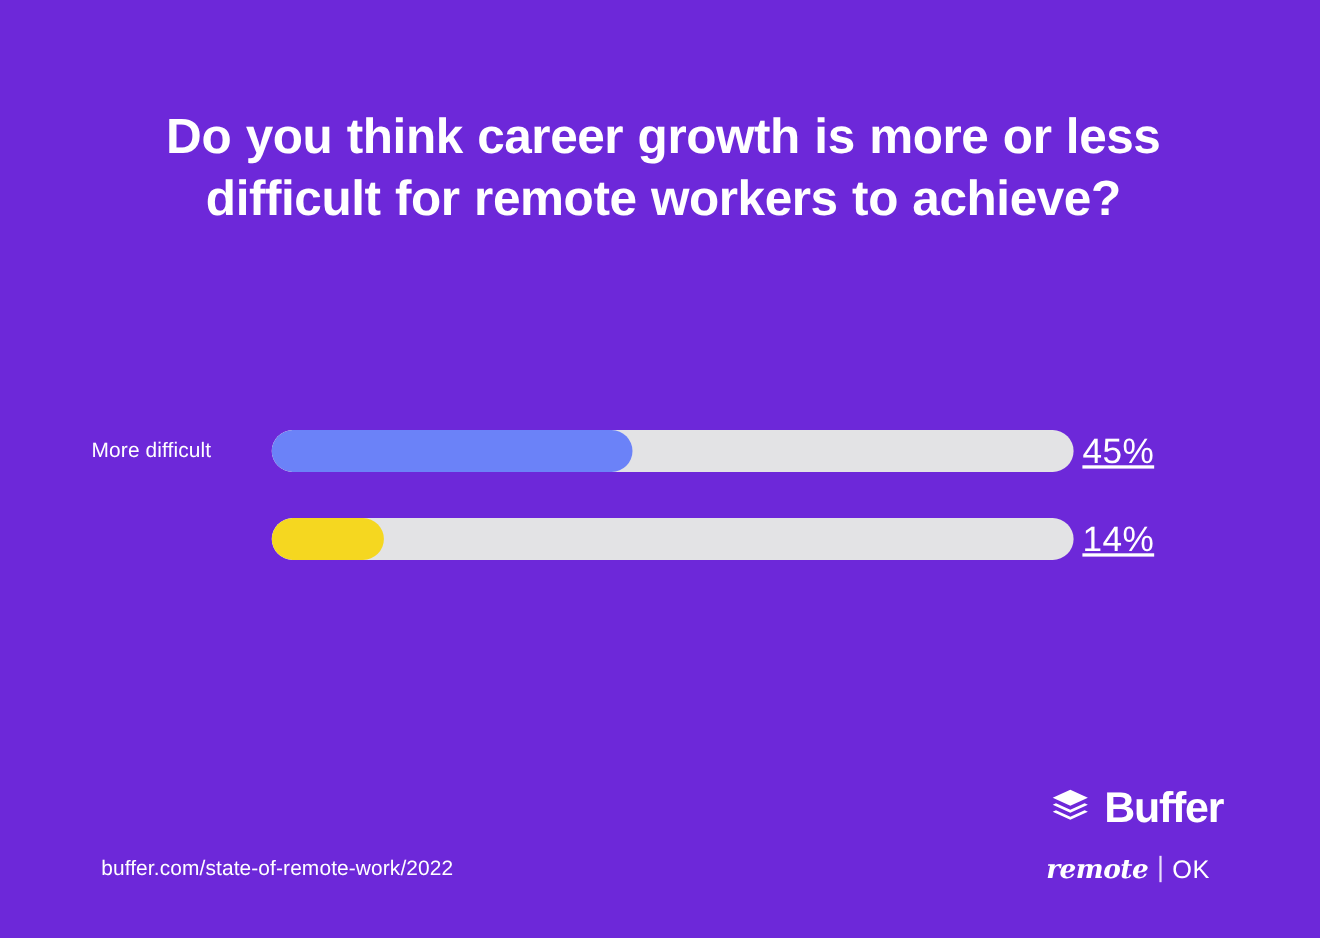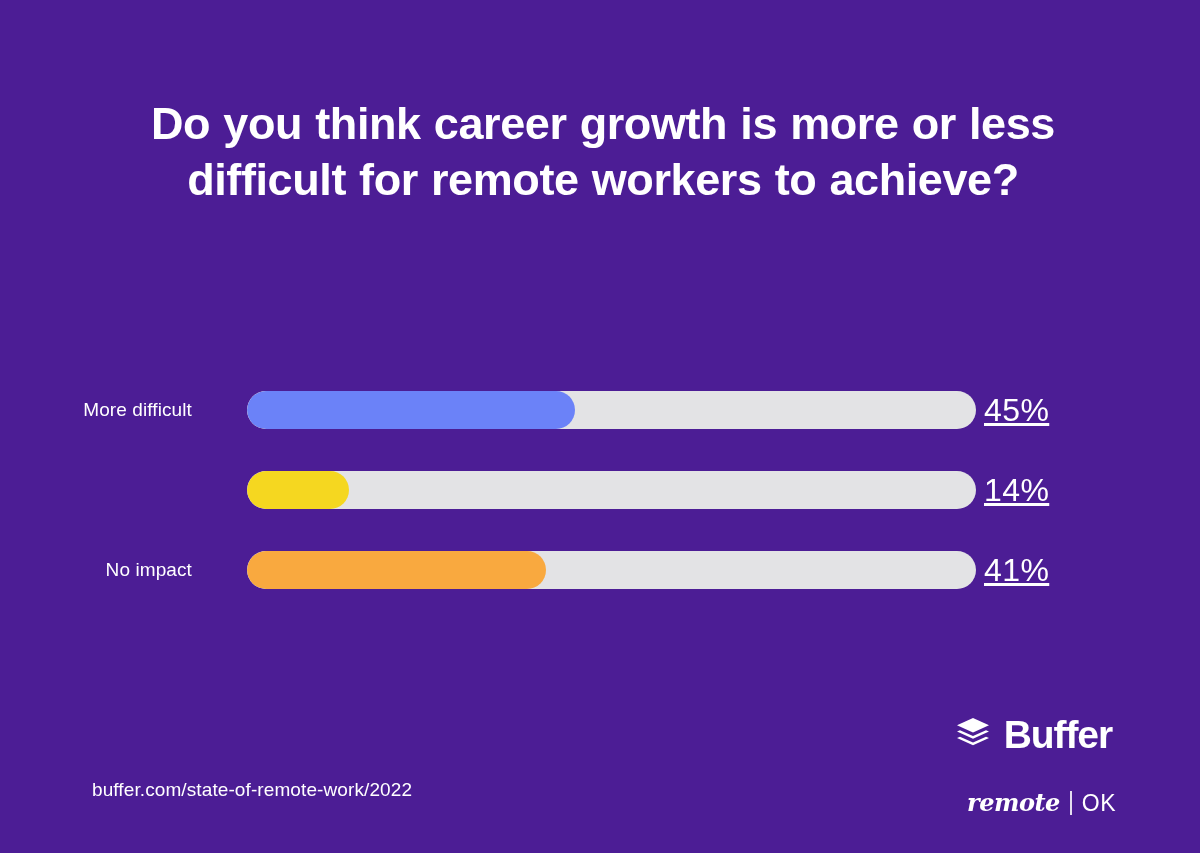--- a/index.html
+++ b/index.html
@@ -15,21 +15,21 @@
     background:#172169;
     font-family:"Liberation Sans", sans-serif;
     -webkit-font-smoothing:antialiased;
     position:relative;
   }
 
   .infographic {
     position:relative;
     width:1200px;
     height:853px;
-    background:#4c1d95;
+    background:#6d28d9;
   }
 
   
   .title-block {
     position:absolute;
     left:93px;
     top:96px;
     width:1020px;
     text-align:center;
   }
@@ -117,26 +117,25 @@
   .buffer-word {
     font-size:39px;
     font-weight:bold;
     color:#ffffff;
     letter-spacing:-1.1px;
     line-height:39px;
   }
 
   .partner-logos {
     position:absolute;
-    right:84px;
+    right:100px;
     top:778px;
     display:flex;
     align-items:center;
     gap:28px;
-    margin-top:13px;
   }
 
   .remoteok {
     display:flex;
     align-items:center;
     gap:10px;
   }
   .remoteok-script {
     font-family:"DejaVu Serif", serif;
     font-style:italic;
@@ -192,27 +191,20 @@
       <div class="bar-value">45%</div>
     </div>
 
     <div class="bar-row">
       <div class="bar-track" style="background: rgb(227, 227, 229);">
         <div class="bar-fill" id="fill-1" style="width: 14%; background: rgb(245, 215, 32);"></div>
       </div>
       <div class="bar-value">14%</div>
     </div>
 
-    <div class="bar-row">
-      <div class="bar-label">No impact</div>
-      <div class="bar-track" style="background: rgb(227, 227, 229);">
-        <div class="bar-fill" id="fill-2" style="width: 41%; background: rgb(249, 169, 63);"></div>
-      </div>
-      <div class="bar-value">41%</div>
-    </div>
 
   </div>
 
   <div class="footer-url">buffer.com/state-of-remote-work/2022</div>
 
   <div class="buffer-logo">
     <svg class="buffer-mark" width="40" height="40" viewBox="0 0 40 40">
       <path d="M20 4 L36 11.2 L20 18.4 L4 11.2 Z" fill="#ffffff"></path>
       <path d="M20 22.1 L33.0 16.25 L36 17.6 L20 24.8 L4 17.6 L7.0 16.25 Z" fill="#ffffff"></path>
       <path d="M20 28.5 L33.0 22.65 L36 24.0 L20 31.2 L4 24.0 L7.0 22.65 Z" fill="#ffffff"></path>

